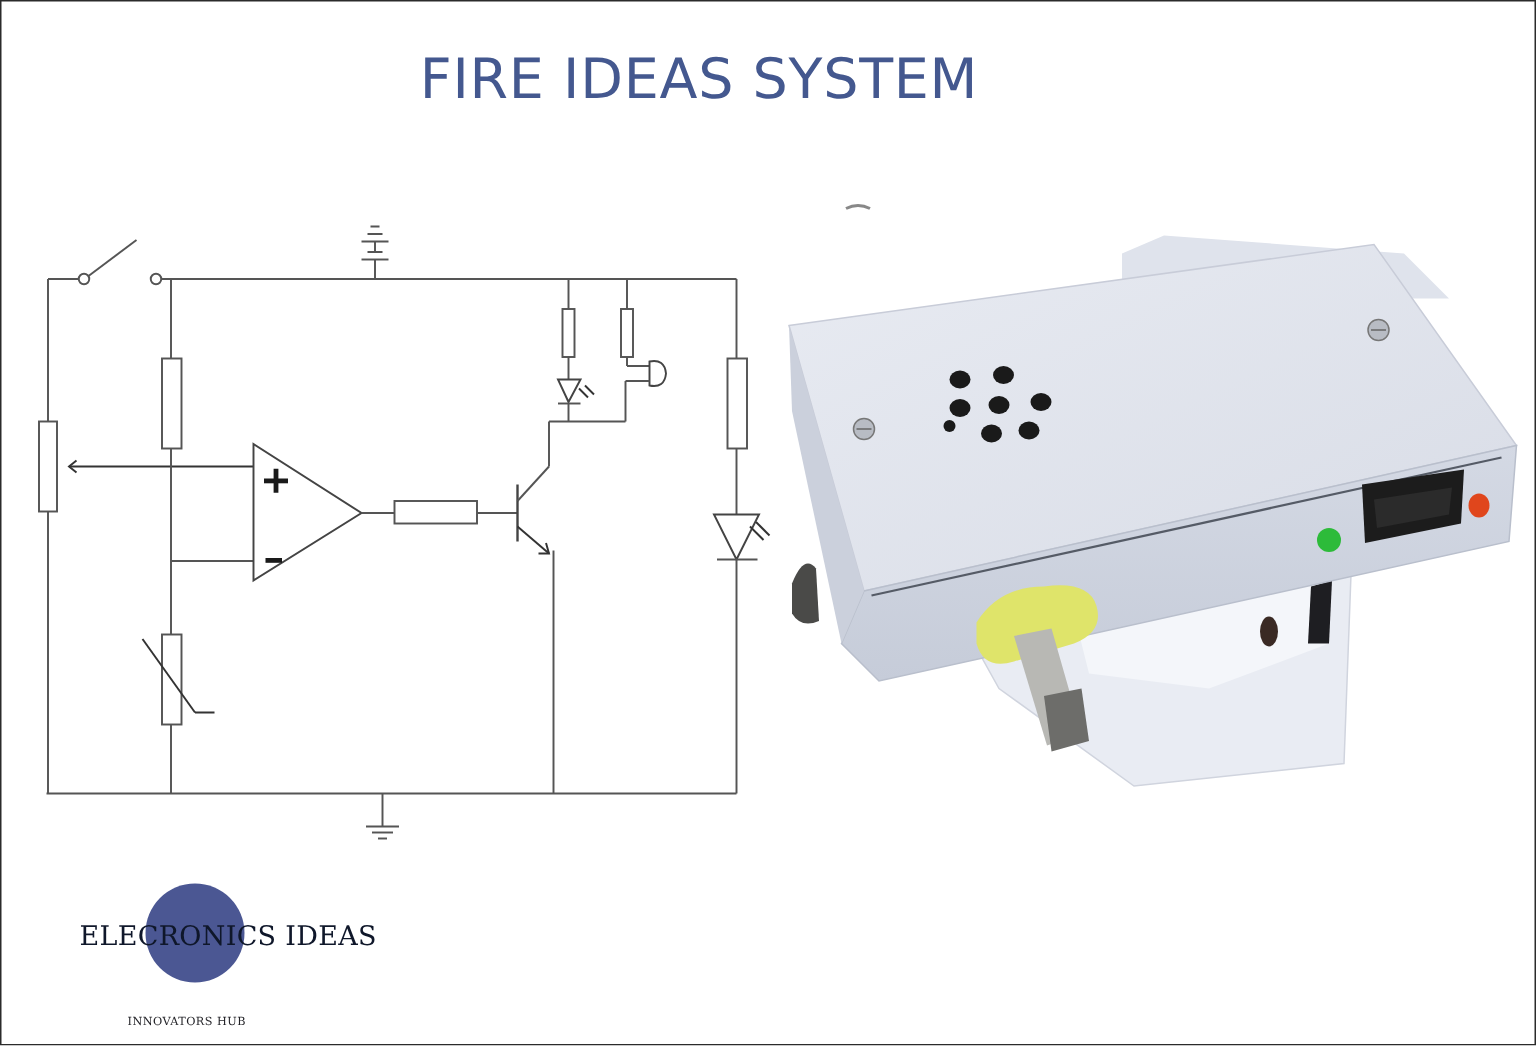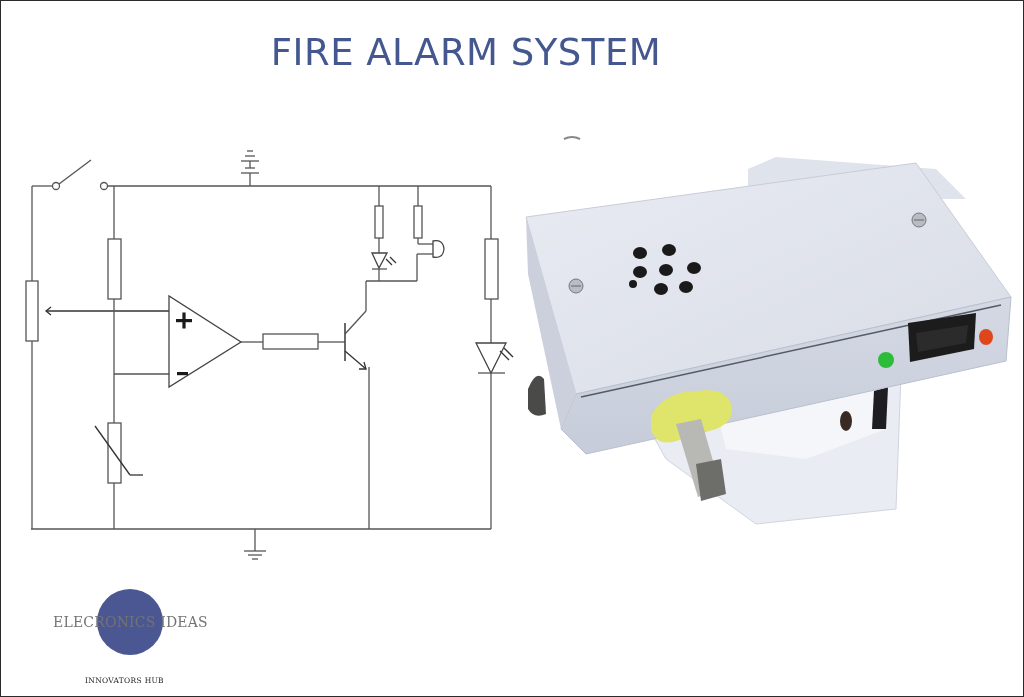--- a/index.html
+++ b/index.html
@@ -27,37 +27,37 @@
     .photo { position: absolute; left: 515px; top: 128px; }
     .logo { position: absolute; left: 48px; top: 586px; width: 170px; height: 72px; }
     .logo-circle {
       position: absolute; left: 48px; top: 2px;
       width: 66px; height: 66px; border-radius: 50%;
       background: #4b5793;
     }
     .logo-main {
       position: absolute; left: 4px; top: 27px;
       font-family: "DejaVu Serif", serif;
-      font-size: 14px; color: #737373; letter-spacing: 0.2px;
+      font-size: 18px; color: #0f172a; letter-spacing: 0.2px;
       white-space: nowrap;
     }
     .logo-sub {
       position: absolute; left: 36px; top: 45px;
       font-family: "DejaVu Serif", serif;
       font-size: 7.5px; color: #1f1f24; letter-spacing: 0.3px;
       white-space: nowrap;
       margin-top: 44px;
     }
   </style>
 </head>
 <body>
 
 <div class="page">
 
-  <div class="title">FIRE ALARM SYSTEM</div>
+  <div class="title">FIRE IDEAS SYSTEM</div>
 
   <svg class="schematic" width="520" height="697" viewBox="0 0 520 697" xmlns="http://www.w3.org/2000/svg">
     <g stroke="#555" stroke-width="1.3" fill="none">
 
       <line x1="31" y1="185" x2="52" y2="185"></line>
       <line x1="31" y1="185" x2="31" y2="280"></line>
 
       <g>
         <circle cx="55" cy="185" r="3.5" fill="#fff"></circle>
         <line x1="58" y1="183" x2="90" y2="159"></line>

